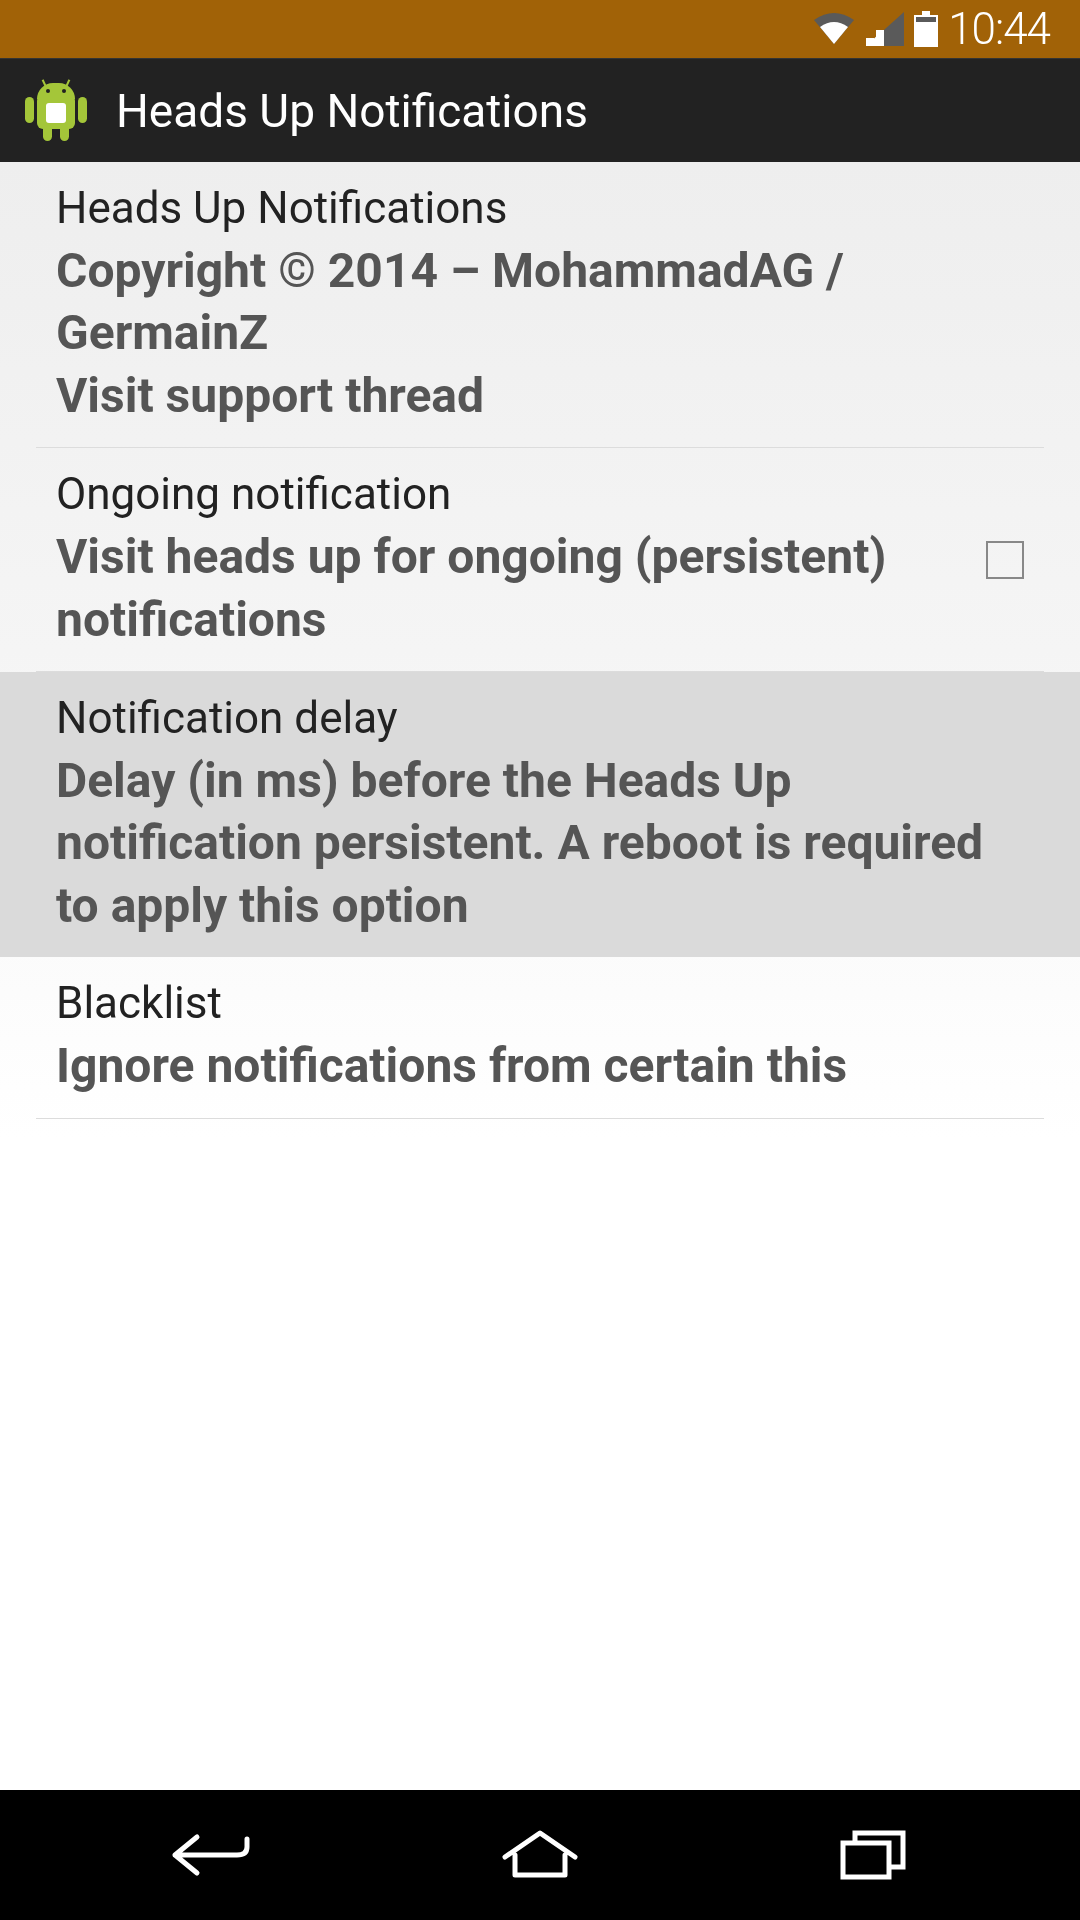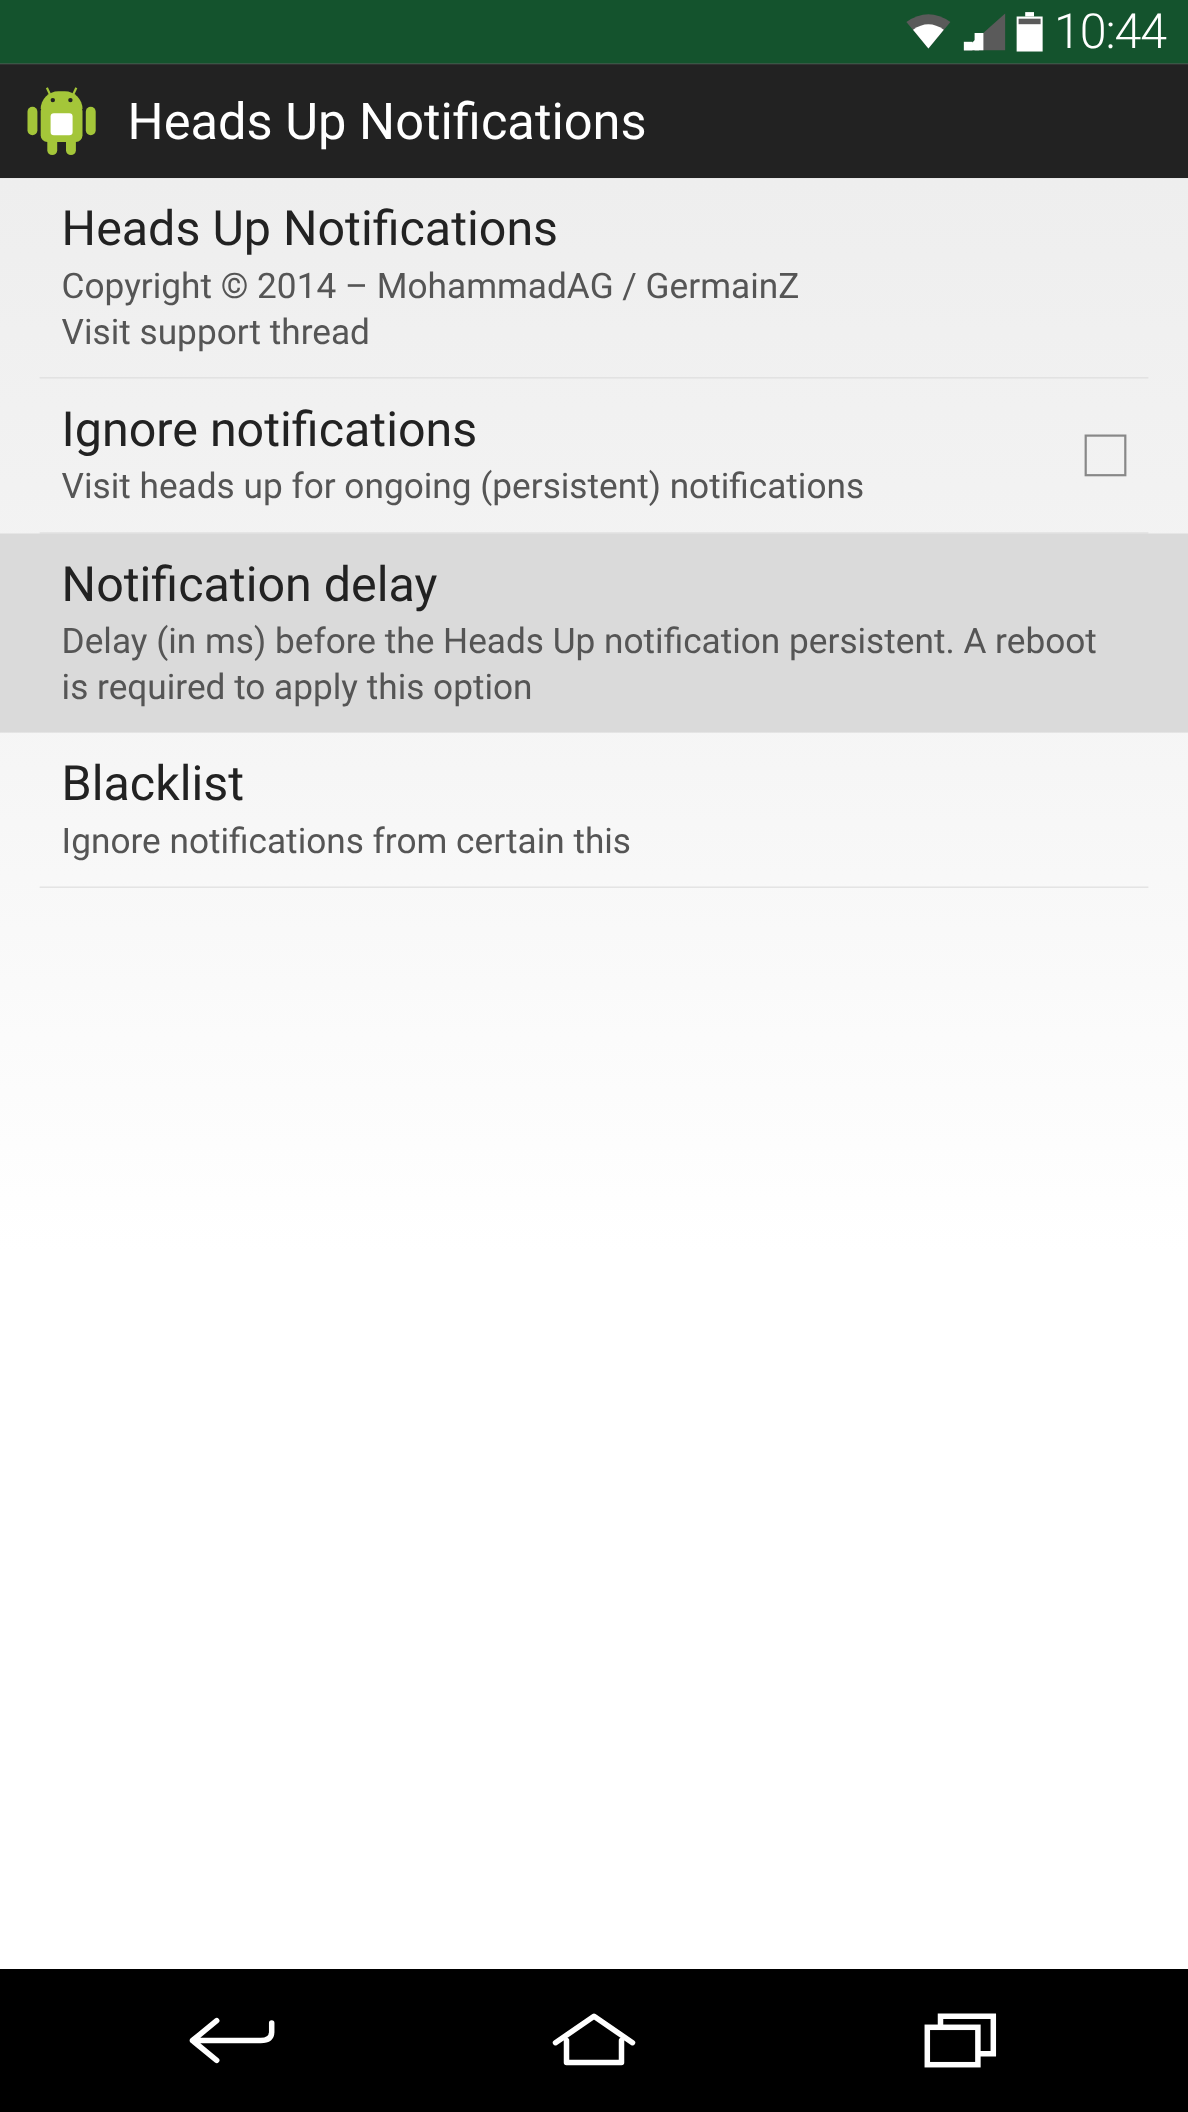--- a/index.html
+++ b/index.html
@@ -11,25 +11,25 @@
       font-family: Roboto, "Helvetica Neue", Arial, sans-serif;
       width: 1080px;
       height: 1920px;
       background: #fff;
       overflow: hidden;
       display: flex;
       flex-direction: column;
     }
     .status-bar {
       height: 58px;
-      background: #14532d;
+      background: #a16207;
       display: flex;
       justify-content: flex-end;
       align-items: center;
-      padding: 0 20px;
+      padding: 0 30px;
       color: #fff;
       gap: 10px;
     }
     .status-bar .time {
       font-size: 44px;
       font-weight: 300;
       letter-spacing: -1px;
     }
     .status-bar svg {
       fill: #fff;
@@ -72,22 +72,22 @@
       flex: 1;
     }
     .pref-title {
       color: #222;
       font-size: 44px;
       font-weight: 400;
       margin-bottom: 6px;
     }
     .pref-summary {
       color: #555;
-      font-size: 32px;
-      font-weight: 400;
+      font-size: 48px;
+      font-weight: 700;
       line-height: 1.3;
     }
     .checkbox {
       width: 38px;
       height: 38px;
       border: 2px solid #888;
       margin-left: 30px;
       flex-shrink: 0;
     }
     .nav-bar {
@@ -221,21 +221,21 @@
   <div class="pref-item">
     <div class="pref-text">
       <div class="pref-title">Heads Up Notifications</div>
       <div class="pref-summary" style="white-space: pre-line;">Copyright © 2014 – MohammadAG / GermainZ
 Visit support thread</div>
     </div>
   </div>
 
   <div class="pref-item">
     <div class="pref-text">
-      <div class="pref-title">Ignore notifications</div>
+      <div class="pref-title">Ongoing notification</div>
       <div class="pref-summary">Visit heads up for ongoing (persistent) notifications</div>
     </div>
     <div class="checkbox"></div>
   </div>
 
   <div class="pref-item highlighted">
     <div class="pref-text">
       <div class="pref-title">Notification delay</div>
       <div class="pref-summary">Delay (in ms) before the Heads Up notification persistent. A reboot is required to apply this option</div>
     </div>

